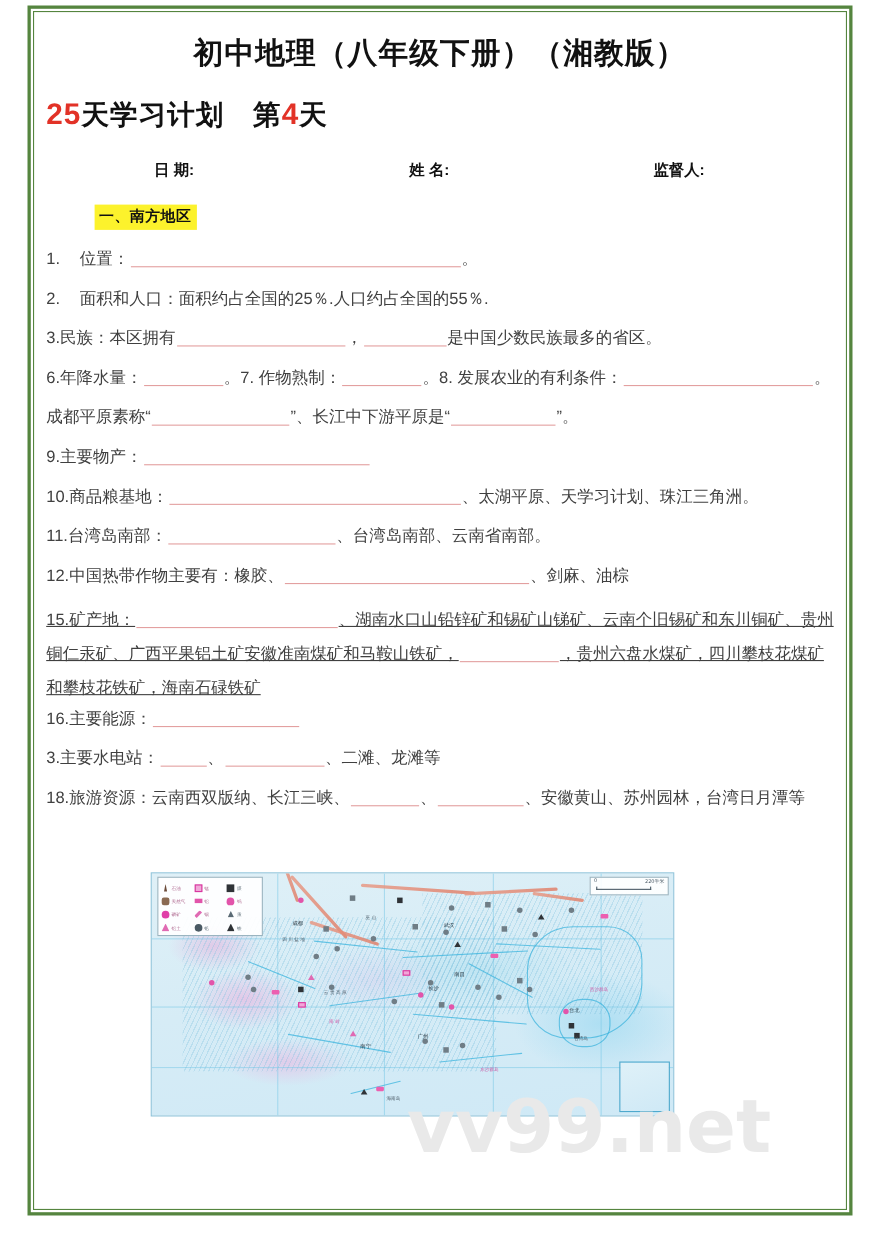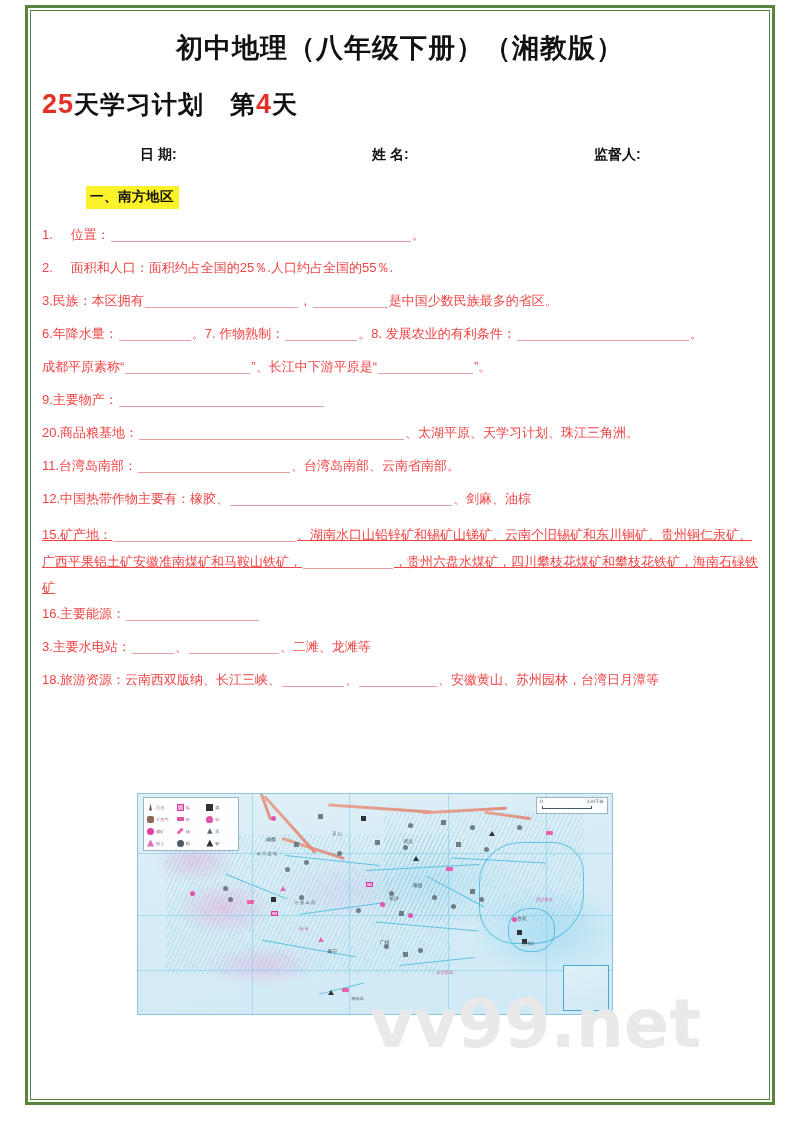--- a/index.html
+++ b/index.html
@@ -73,22 +73,22 @@
     color: #111;
     font-size: 13.5px;
     font-weight: bold;
     padding: 2px 5px 3px 4px;
     letter-spacing: 0.5px;
   }
 
   
   .qlist { margin-top: 16px; }
   .q {
-    font-size: 13px;
-    color: #ef4444;
+    font-size: 15px;
+    color: #404040;
     line-height: 1.5;
     margin-bottom: 13.5px;
     white-space: nowrap;
   }
   .q.wrap { white-space: normal; line-height: 2.05; margin-bottom: 2px; text-decoration: underline; }
   .q .num-sp { display: inline-block; width: 18px; }
   .blank {
     display: inline-block;
     border-bottom: 1px solid #e3a0a0;
     height: 14px;
@@ -262,21 +262,21 @@
 
       <div class="q">
         <span>成都平原素称“</span><span class="blank" style="width:125px"></span><span>”、长江中下游平原是“</span><span class="blank" style="width:95px"></span><span>”。</span>
       </div>
 
       <div class="q">
         <span>9.</span><span>主要物产：</span><span class="blank" style="width:205px"></span>
       </div>
 
       <div class="q">
-        <span>20.</span><span>商品粮基地：</span><span class="blank" style="width:265px"></span><span>、太湖平原、天学习计划、珠江三角洲。</span>
+        <span>10.</span><span>商品粮基地：</span><span class="blank" style="width:265px"></span><span>、太湖平原、天学习计划、珠江三角洲。</span>
       </div>
 
       <div class="q">
         <span>11.</span><span>台湾岛南部：</span><span class="blank" style="width:152px"></span><span>、台湾岛南部、云南省南部。</span>
       </div>
 
       <div class="q">
         <span>12.</span><span>中国热带作物主要有：橡胶、</span><span class="blank" style="width:222px"></span><span>、剑麻、油棕</span>
       </div>
 

